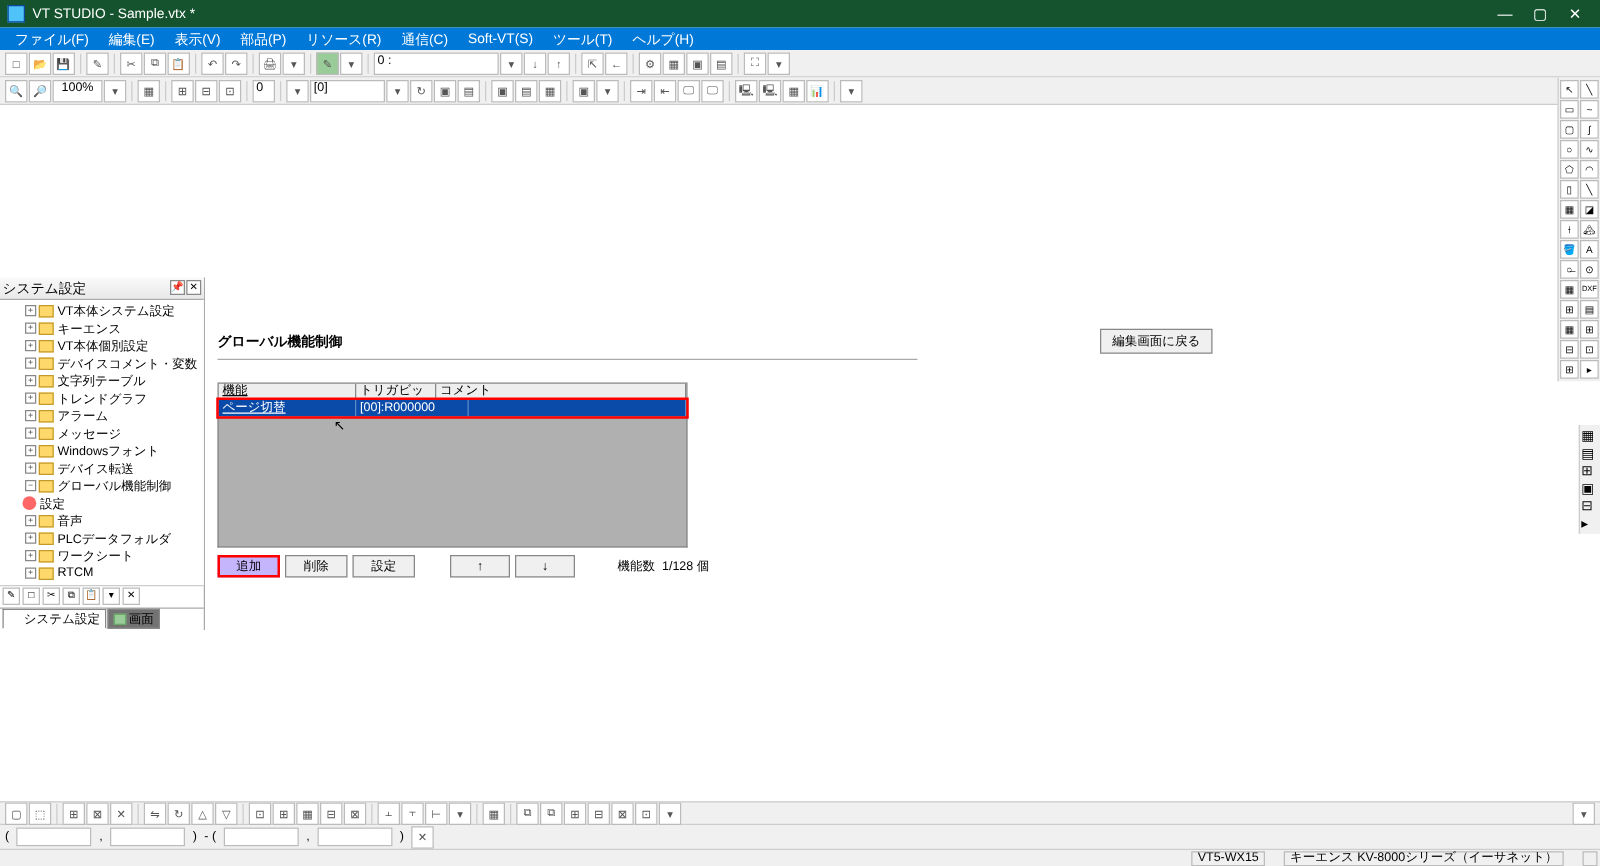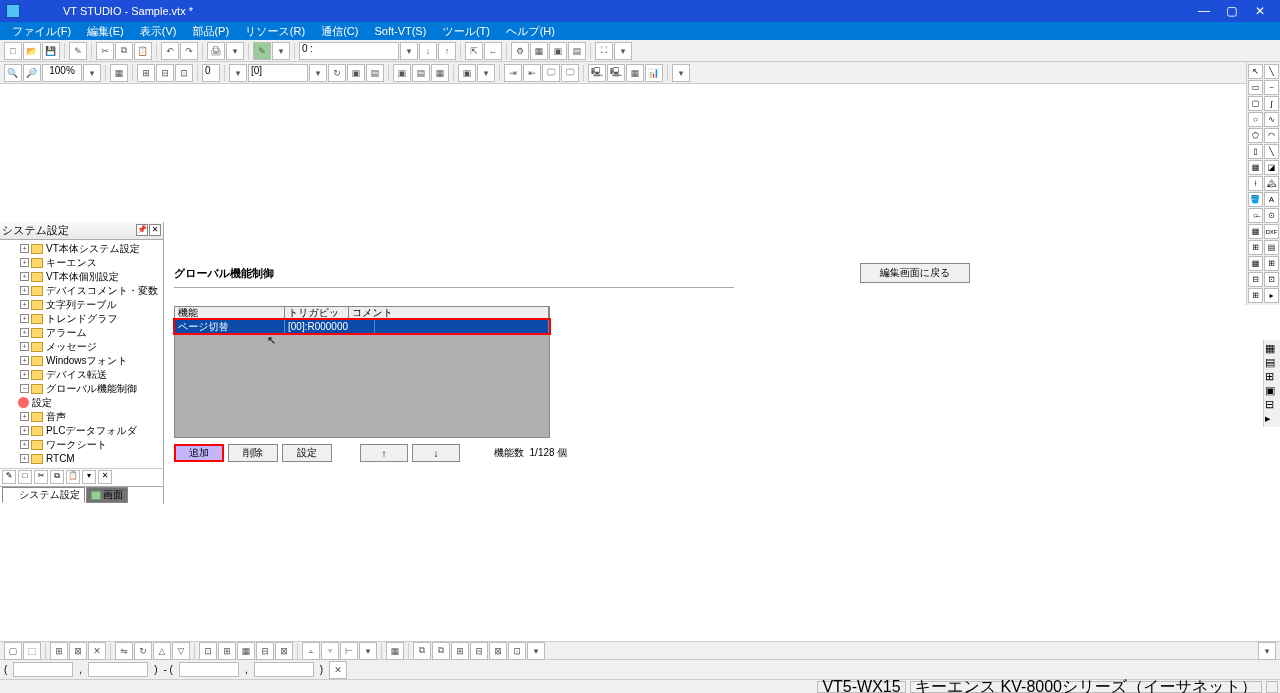--- a/index.html
+++ b/index.html
@@ -1,19 +1,19 @@
 <!DOCTYPE html>
 <html><head>
 <meta charset="utf-8">
 <style>
 * { margin: 0; padding: 0; box-sizing: border-box; font-family: "MS UI Gothic", "Meiryo", sans-serif; }
 body { background: #fff; font-size: 11px; color: #000; overflow: hidden; width: 1280px; height: 693px; position: relative; }
 
 
-.titlebar { height: 22px; background: #1d4ed8; color: #fff; display: flex; align-items: center; padding: 0 6px; gap: 37px; }
+.titlebar { height: 22px; background: #14532d; color: #fff; display: flex; align-items: center; padding: 0 6px; }
 .titlebar .app-icon { width: 14px; height: 14px; background: #4fc3f7; border: 1px solid #0d47a1; margin-right: 6px; }
 .titlebar .title { flex: 1; font-size: 11px; }
 .titlebar .win-btns { display: flex; gap: 0; }
 .titlebar .win-btn { width: 28px; height: 22px; display: flex; align-items: center; justify-content: center; color: #fff; font-size: 12px; }
 
 
 .menubar { height: 18px; background: #0078d7; display: flex; align-items: center; padding: 0 4px; color: #fff; font-size: 11px; }
 .menubar .menu-item { padding: 2px 8px; }
 
 
@@ -41,27 +41,27 @@
 .panel-footer { height: 18px; border-top: 1px solid #aaa; display: flex; align-items: center; gap: 1px; padding: 0 2px; }
 .panel-footer .tab { height: 16px; border: 1px solid #888; padding: 0 4px; font-size: 10px; background: #737373; display: flex; align-items: center; gap:2px;}
 .panel-footer .tab.active { background: #fff; border-bottom-color: #fff; }
 .panel-btns { height: 18px; border-top: 1px solid #ccc; display:flex; align-items:center; gap:2px; padding:0 2px;}
 .panel-btns .b { width:14px; height:14px; border:1px solid #bbb; background:#fff; font-size:8px; text-align:center; }
 
 
 .content { flex: 1; background: #fff; padding: 8px 10px; position: relative; }
 .content-head { display: flex; align-items: center; gap: 20px; margin-bottom: 4px; }
 .content-title { font-size: 11px; font-weight: bold; flex:1; }
-.back-btn { width: 110px; height: 20px; border: 1px solid #888; background: #f0f0f0; font-size: 10px; margin-left: auto; margin-right: 300px; }
+.back-btn { width: 90px; height: 20px; border: 1px solid #888; background: #f0f0f0; font-size: 10px; margin-left: auto; margin-right: 300px; }
 .hr { border-top: 1px solid #aaa; margin-bottom: 18px; width: 560px; }
 
 .fn-table { width: 376px; }
 .fn-header { display: flex; background: #eee; border: 1px solid #888; font-size: 10px; height: 14px; }
 .fn-header .col { border-right: 1px solid #888; padding: 0 3px; line-height: 12px; }
-.c1 { width: 110px; } .c2 { width: 64px; } .c3 { width: 200px; }
+.c1 { width: 110px; text-decoration: underline; } .c2 { width: 64px; } .c3 { width: 200px; }
 
 .fn-body { border: 1px solid #888; border-top: none; height: 118px; background: #b0b0b0; position: relative; }
 .fn-row { display: flex; height: 13px; font-size: 10px; color: #fff; background: #1a5fb4; }
 .fn-row.sel { background: #0a4aa8; }
 .fn-row .cell { padding: 0 3px; line-height: 13px; border-right: 1px solid #5a8bc7; overflow:hidden; }
 .highlight-row { position: absolute; border: 2px solid #ff0000; top: -2px; left: -2px; right: -2px; height: 17px; pointer-events: none; }
 .cursor-ptr { position: absolute; top: 14px; left: 92px; font-size:11px; color:#000; pointer-events:none; }
 
 .fn-buttons { display: flex; gap: 4px; margin-top: 6px; align-items: center; }
 .fn-btn { width: 50px; height: 18px; border: 1px solid #888; background: #f0f0f0; font-size: 10px; }
@@ -76,21 +76,21 @@
 .right-rail .r-row { display: flex; gap: 1px; }
 
 .right-rail2 { position: absolute; right: 0; top: 340px; width: 17px; background: #f0f0f0; border-left: 1px solid #ccc; display: flex; flex-direction: column; gap: 1px; padding: 2px 1px; }
 
 
 .bottom-tb { height: 18px; background: #f0f0f0; border-top: 1px solid #ccc; display: flex; align-items: center; gap: 1px; padding: 0 4px; }
 .bottom-tb2 { height: 20px; background: #f0f0f0; border-top: 1px solid #ccc; display: flex; align-items: center; gap: 6px; padding: 0 4px; font-size: 10px; }
 .bottom-tb2 .fld { border: 1px solid #bbb; background: #fff; padding: 1px 4px; height: 15px; width: 60px; display:flex; align-items:center; }
 
 
-.statusbar { height: 14px; background: #f0f0f0; border-top: 1px solid #ccc; display: flex; align-items: center; justify-content: flex-end; gap: 4px; padding: 0 2px; font-size: 16px; }
+.statusbar { height: 14px; background: #f0f0f0; border-top: 1px solid #ccc; display: flex; align-items: center; justify-content: flex-end; gap: 15px; padding: 0 2px; font-size: 10px; }
 .statusbar .seg { border: 1px solid #bbb; padding: 0 4px; height: 12px; line-height: 10px; }
 </style>
 </head>
 <body>
 
 <div class="titlebar">
   <div class="app-icon"></div>
   <div class="title">VT STUDIO - Sample.vtx *</div>
   <div class="win-btns">
     <div class="win-btn">—</div>

